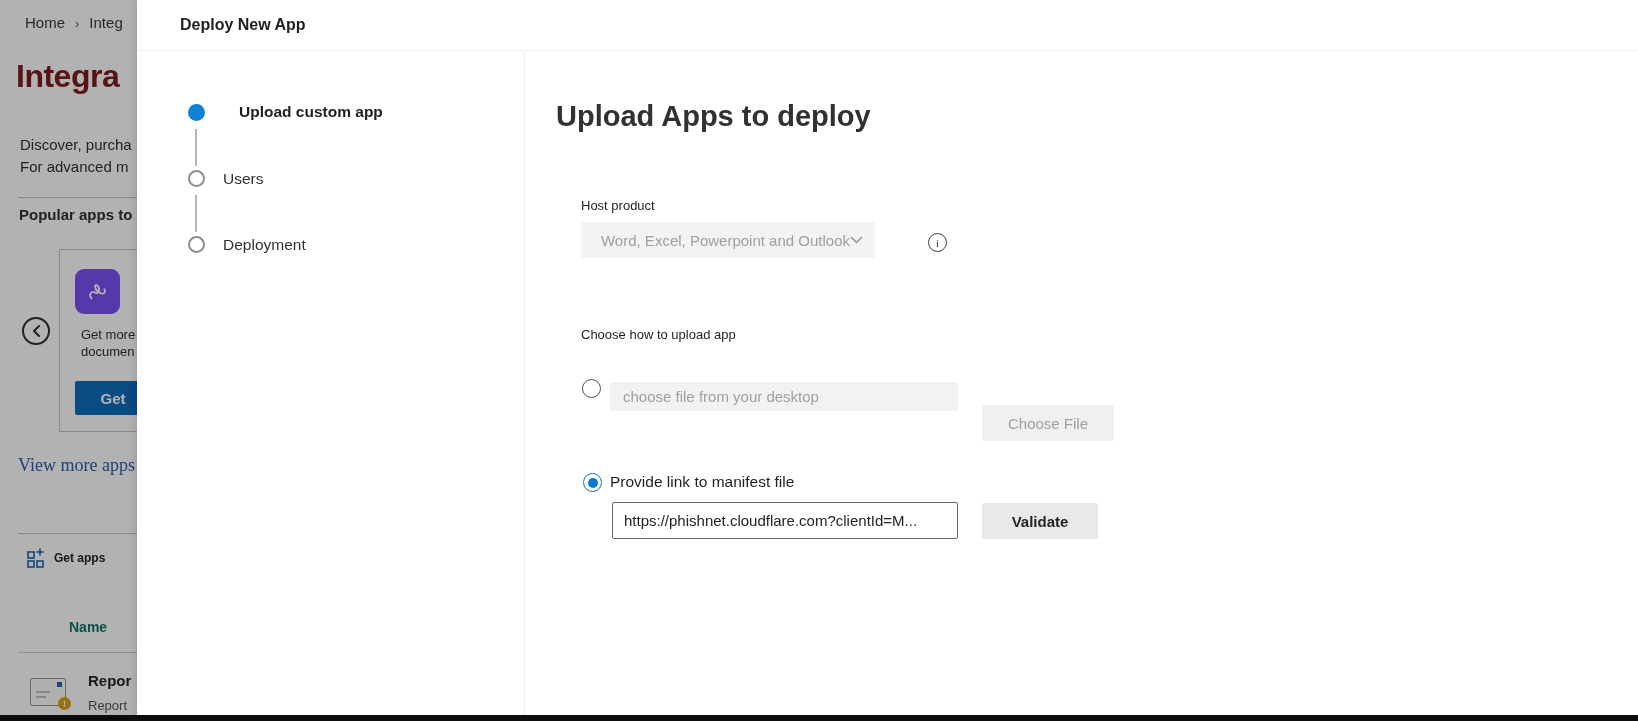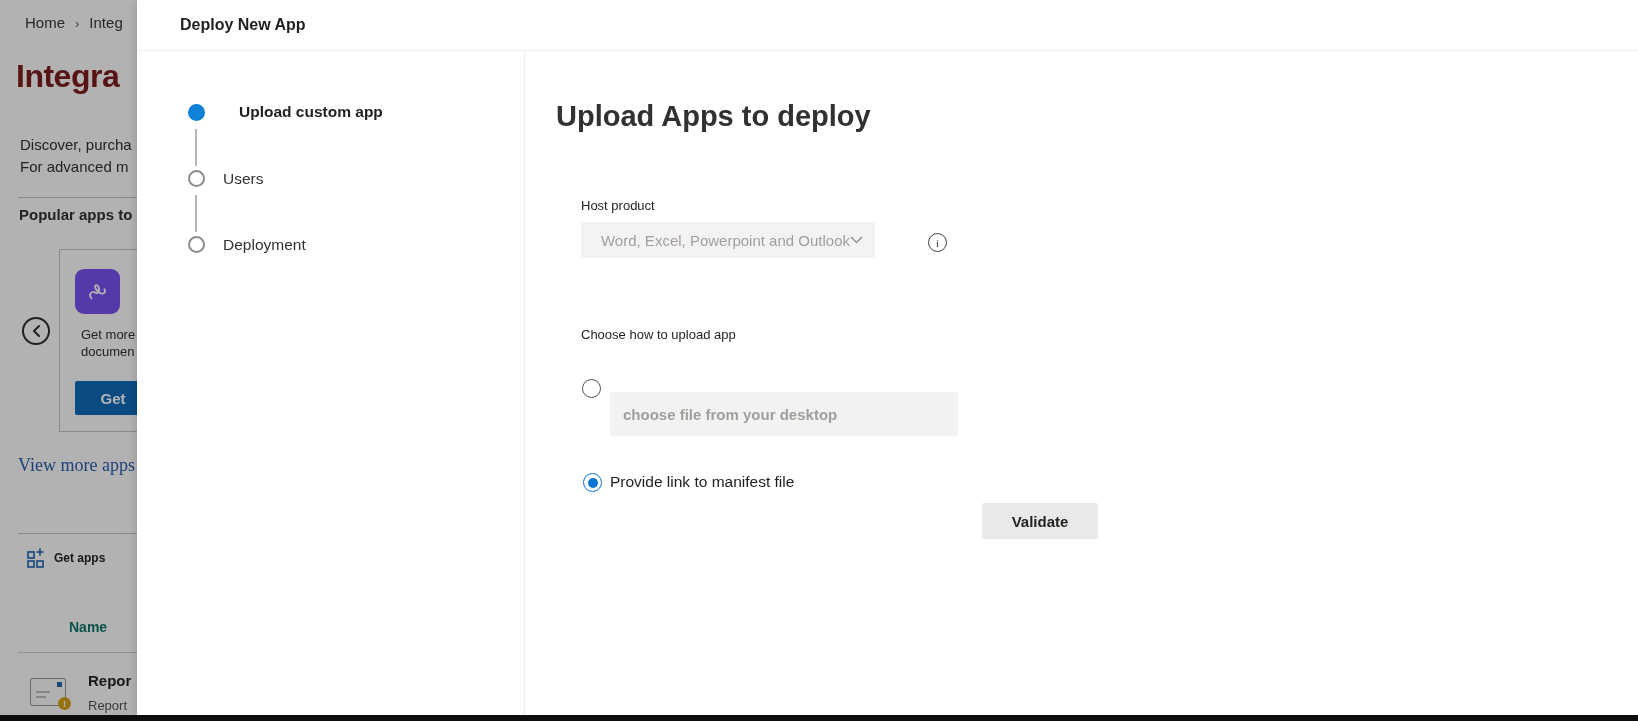--- a/index.html
+++ b/index.html
@@ -58,21 +58,21 @@
   .host-dd { position:absolute; left:444px; top:222px; width:294px; height:36px; background:#f4f3f2; border-radius:2px; display:flex; align-items:center; padding:0 12px;text-align:right; }
   .host-dd .dd-text { flex:1; font-size:15px; color:#a19f9d; white-space:nowrap; overflow:hidden; }
   .info-circle { position:absolute; left:791px; top:233px; width:19px; height:19px; border:1.4px solid #424242; border-radius:50%; color:#424242; font-size:11px; font-family:"Liberation Serif", serif; display:flex; align-items:center; justify-content:center; }
 
   .radio { position:absolute; width:19px; height:19px; border-radius:50%; background:#fff; }
   .radio.off { border:1.6px solid #55524f; }
   .radio.on { border:1.6px solid #0b76d1; display:flex; align-items:center; justify-content:center; }
   .radio.on::after { content:""; width:10px; height:10px; border-radius:50%; background:#0b76d1; }
   .opt-label { position:absolute; left:473px; font-size:15.5px; color:#201f1e; white-space:nowrap; }
 
-  .file-input { position:absolute; left:473px; top:392px; width:348px; height:44px; background:#f3f2f1; border:none; border-radius:2px; padding:0 13px; font-size:15px; font-family:inherit; color:#201f1e;font-weight:bold; }
+  .file-input { position:absolute; left:473px; top:382px; width:348px; height:29px; background:#f3f2f1; border:none; border-radius:2px; padding:0 13px; font-size:15px; font-family:inherit; color:#201f1e; }
   .file-input::placeholder { color:#a19f9d; }
   .ghost-btn { position:absolute; left:845px; top:405px; width:132px; height:36px; background:#f1f0ee; color:#a19f9d; font-size:15px; border:none; border-radius:2px; font-family:inherit; }
   .url-input { position:absolute; left:475px; top:502px; width:346px; height:37px; background:#fff; border:1px solid #6b6a69; border-radius:2px; padding:0 11px; font-size:15px; font-family:inherit; color:#201f1e; }
   .validate-btn { position:absolute; left:845px; top:503px; width:116px; height:36px; background:#ebe9e7; color:#252423; font-size:15px; font-weight:700; border:none; border-radius:2px; font-family:inherit; }
 
   .bottom-bar { position:absolute; left:0; bottom:0; width:1638px; height:6px; background:#0d0d0d; z-index:5; }
 </style>
 </head>
 <body>
 
@@ -167,20 +167,22 @@
       <svg width="13" height="8" viewBox="0 0 13 8">
           <polyline points="1,1 6.5,6.5 12,1" fill="none" stroke="#969492" stroke-width="1.5"></polyline>
         </svg>
     </div>
     <div class="info-circle">i</div>
 
     <div class="sec-label" style="left:444px; top:327px;">Choose how to upload app</div>
 
     <div class="radio off" style="left:445px; top:379px;"></div>
     <input class="file-input" type="text" disabled="" placeholder="choose file from your desktop" style="">
+    <button class="ghost-btn">Choose File</button>
 
     <div class="radio on" style="left:446px; top:473px;"></div>
     <div class="opt-label" style="top:473px;">Provide link to manifest file</div>
+    <input class="url-input" type="text" value="https://phishnet.cloudflare.com?clientId=M..." style="">
     <button class="validate-btn">Validate</button>
   </div>
 
   <div class="bottom-bar"></div>
 </div>
 
 </body></html>

